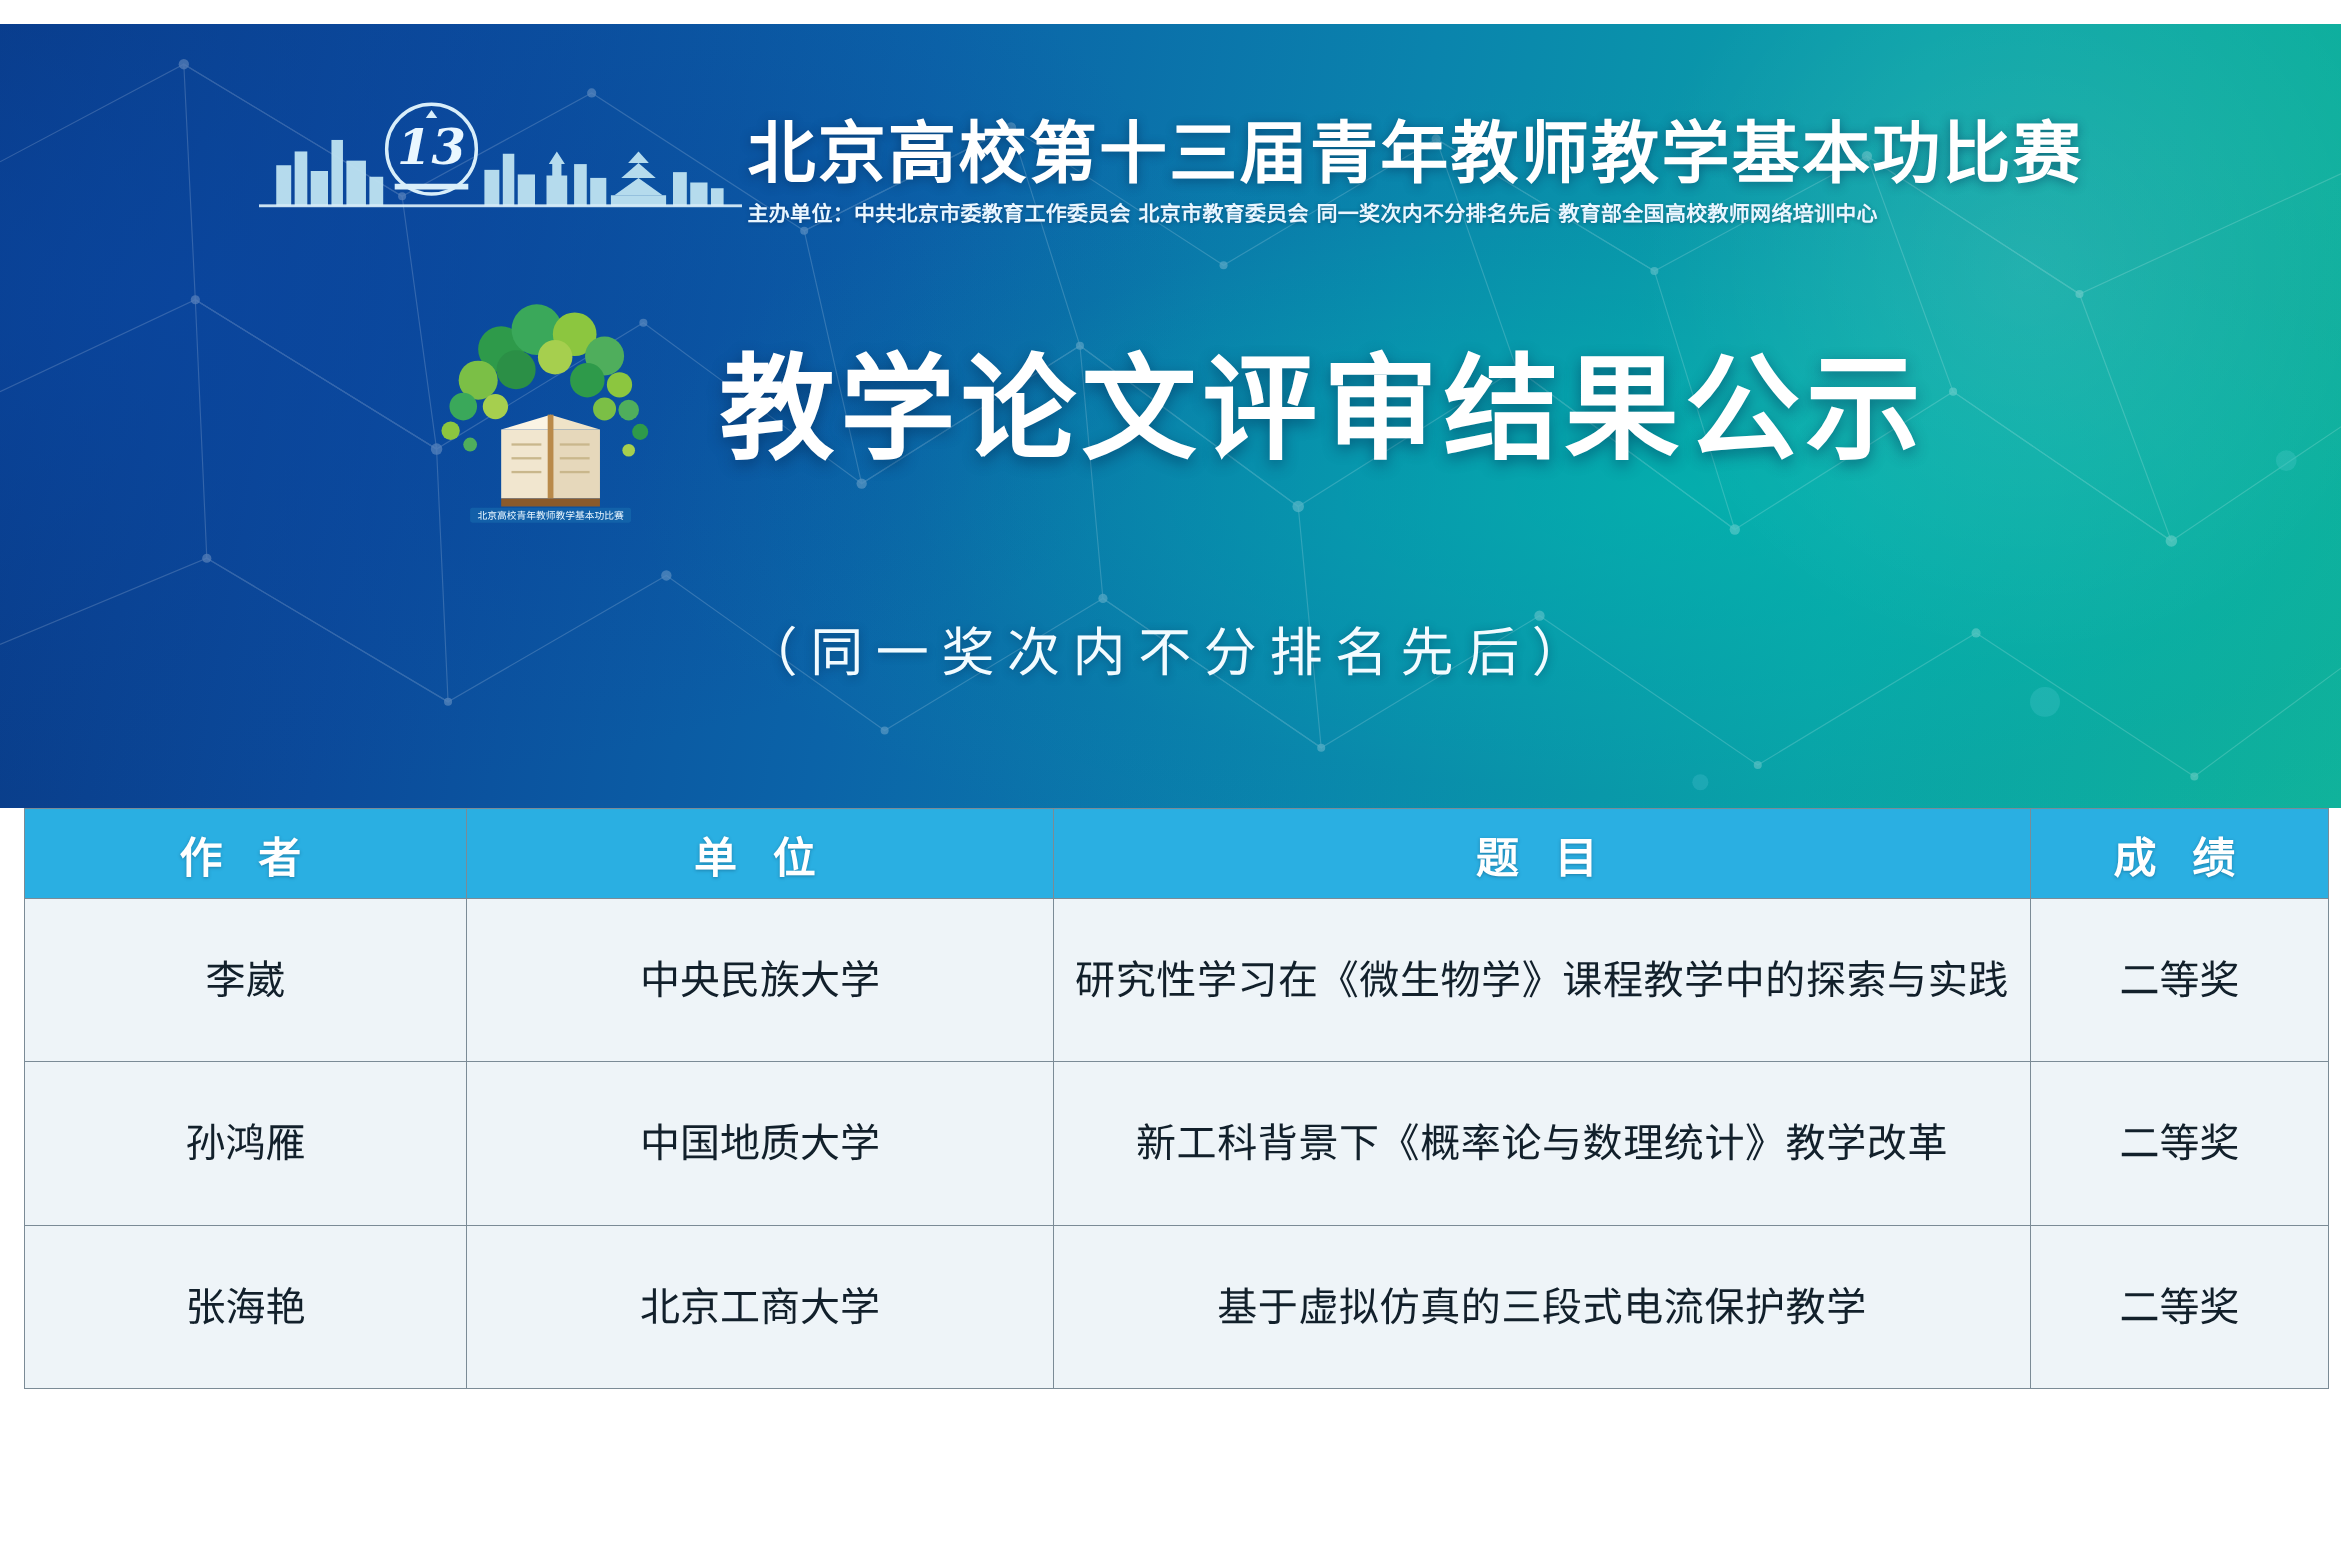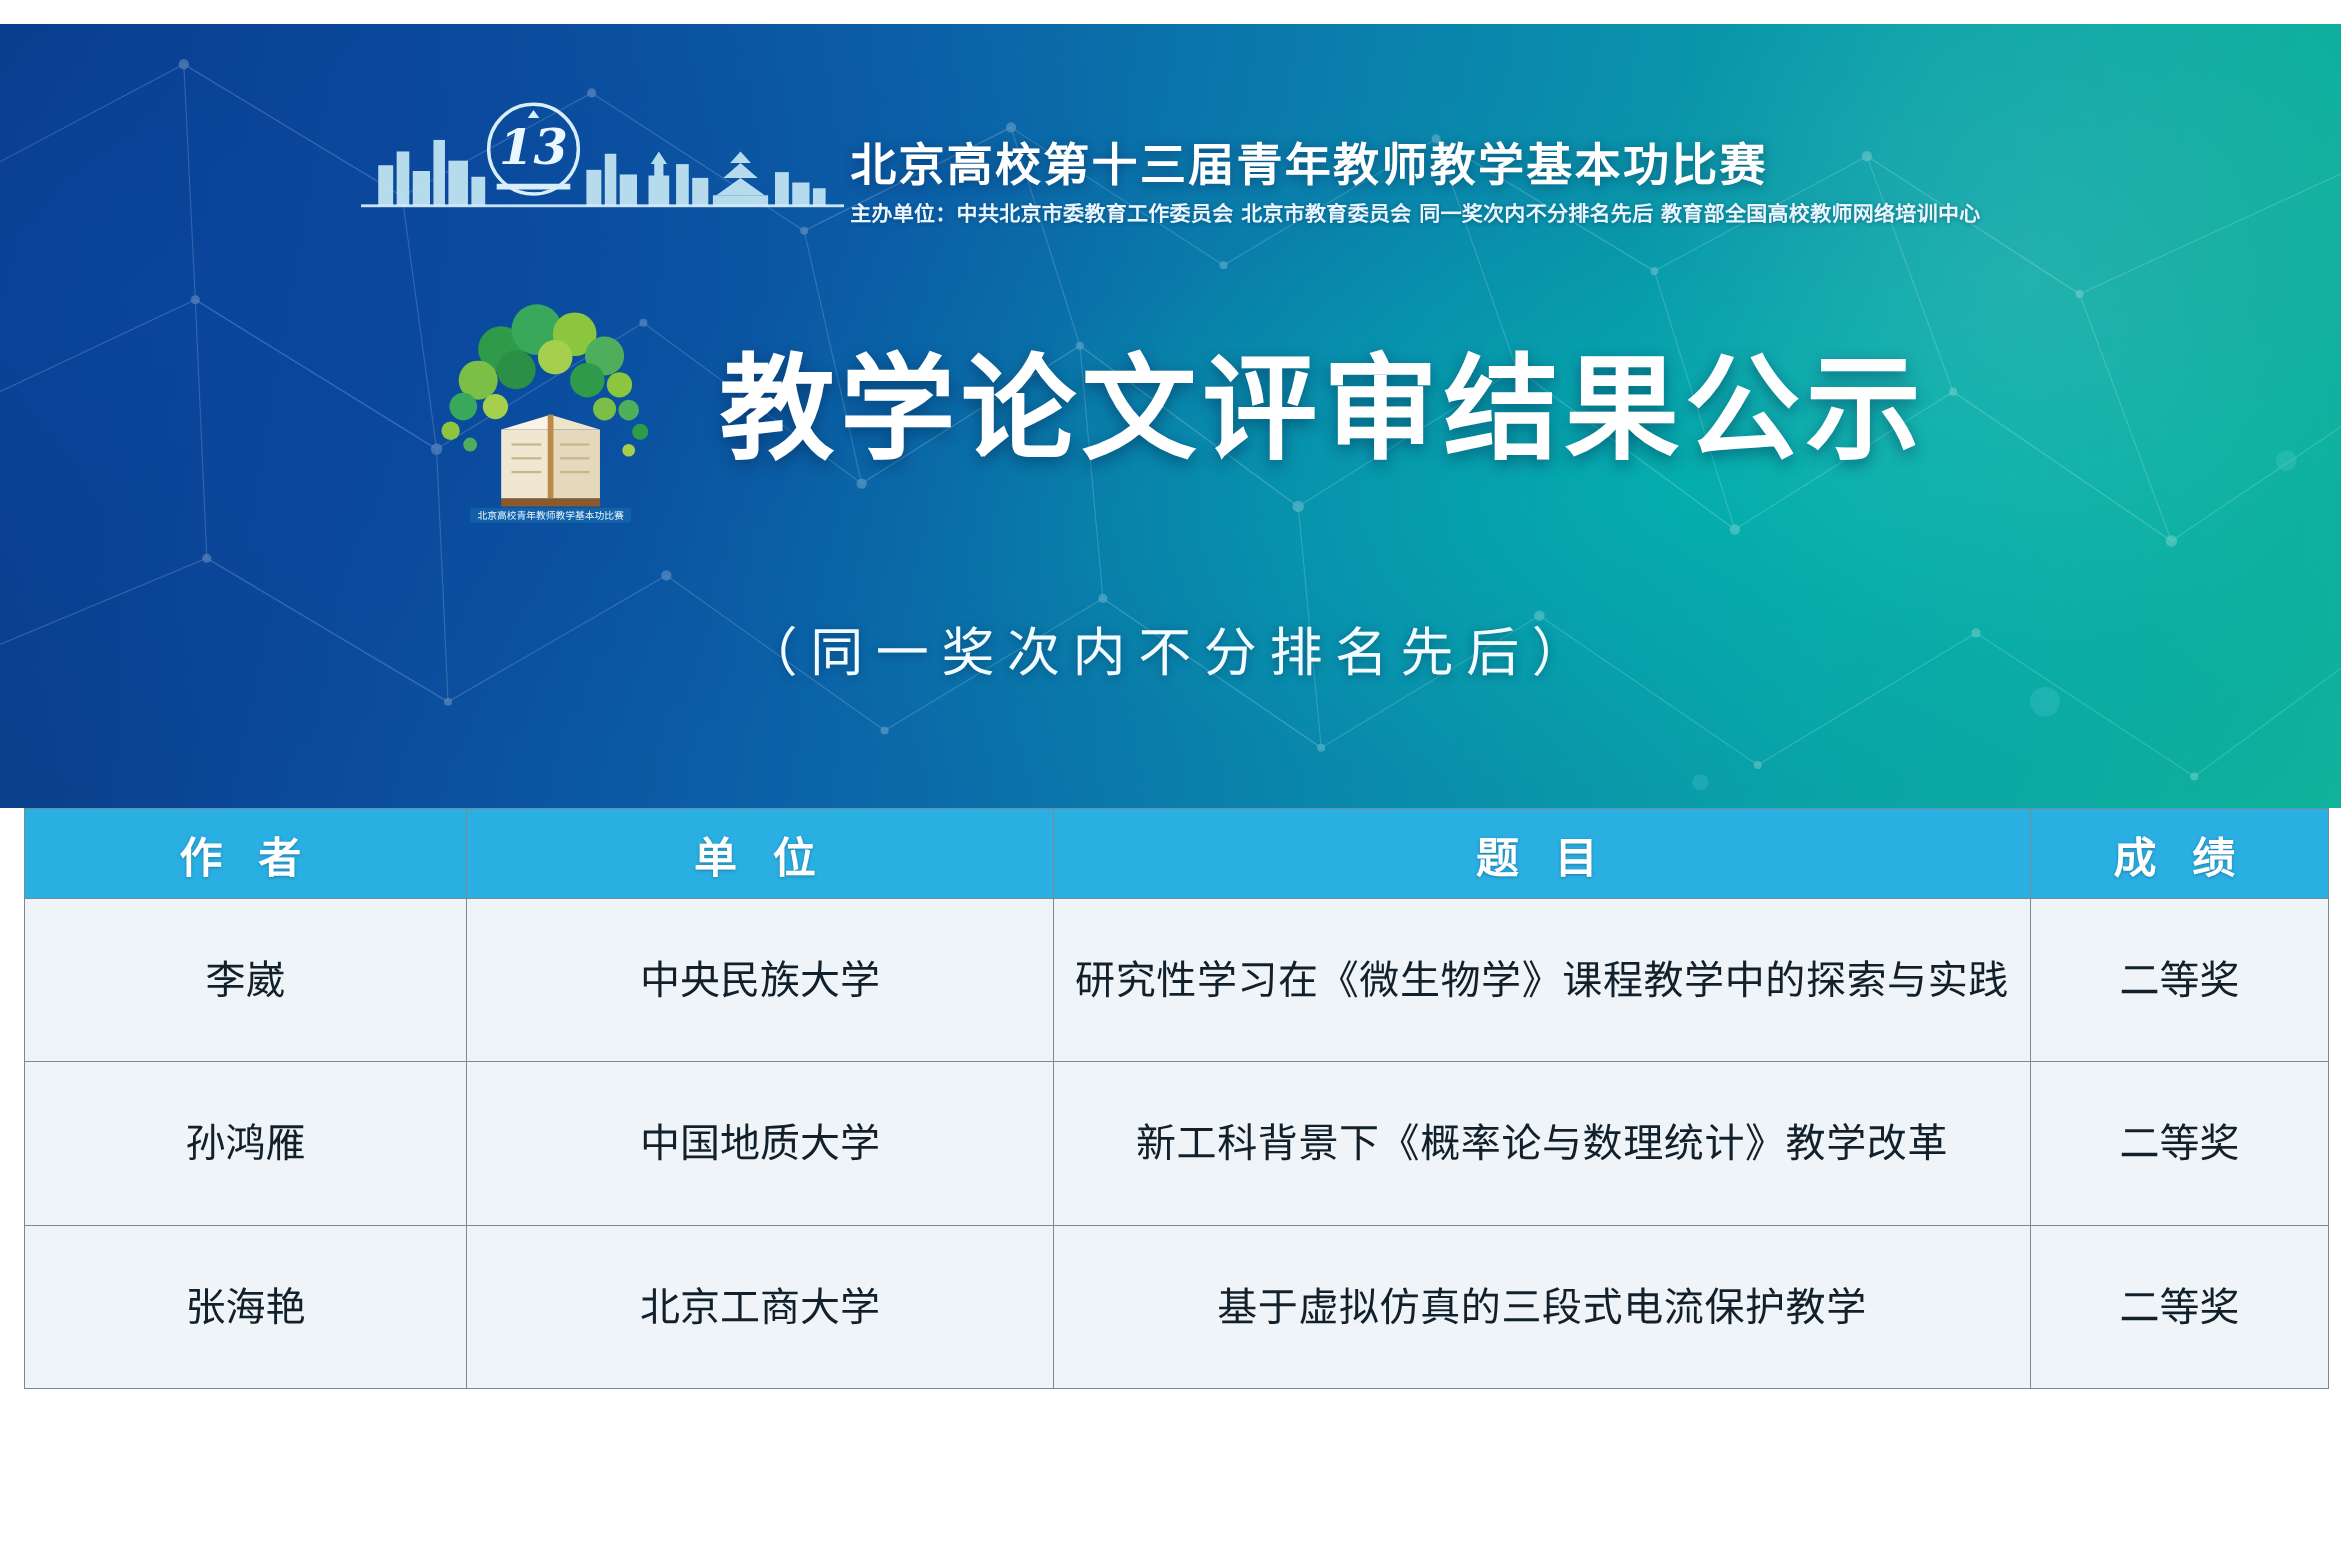--- a/index.html
+++ b/index.html
@@ -72,21 +72,21 @@
     height: 121px;
   }
   .top-texts {
     flex: 0 0 auto;
     margin-left: 5.7px;
     padding-bottom: 3.4px;
   }
   .contest-title {
     font-family: Liberation Sans, sans-serif;
     font-weight: 700;
-    font-size: 46px;
+    font-size: 68px;
     letter-spacing: 2.3px;
     color: #ffffff;
     line-height: 1.08;
     white-space: nowrap;
     text-shadow: 0 2.3px 10.3px rgba(0,30,70,0.45);
   }
   .contest-org {
     margin-top: 5.7px;
     font-family: "DejaVu Sans", "Liberation Sans", sans-serif;
     font-weight: 700;

